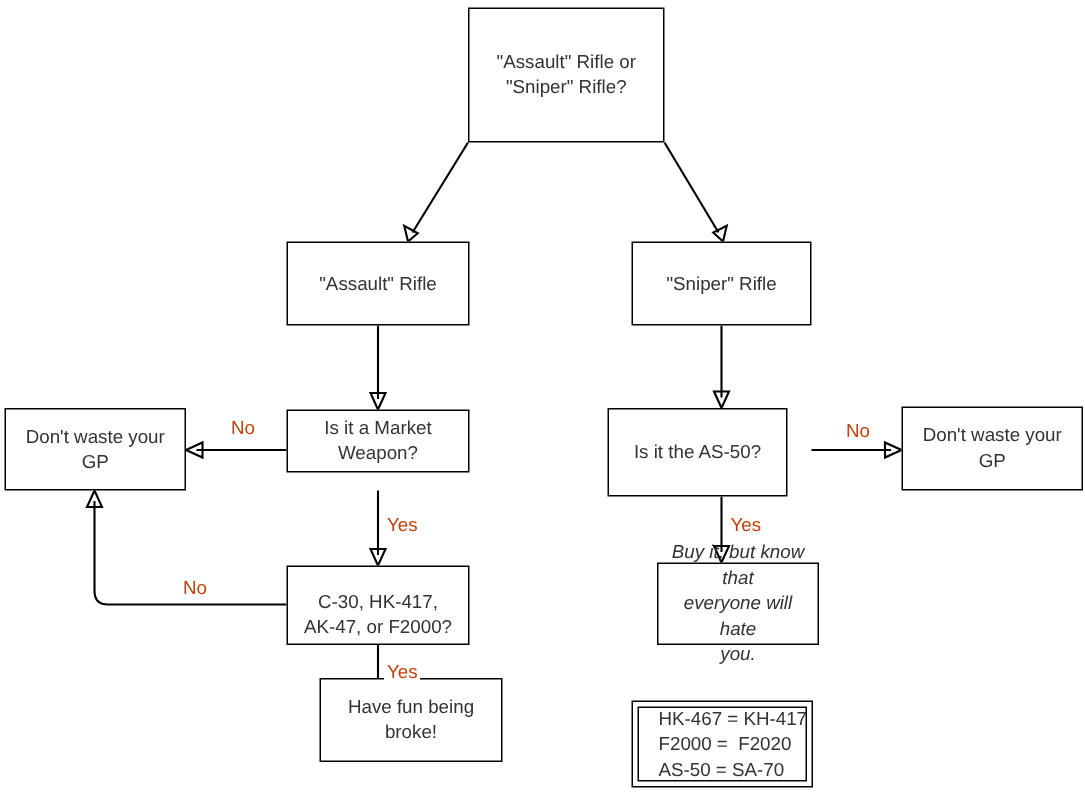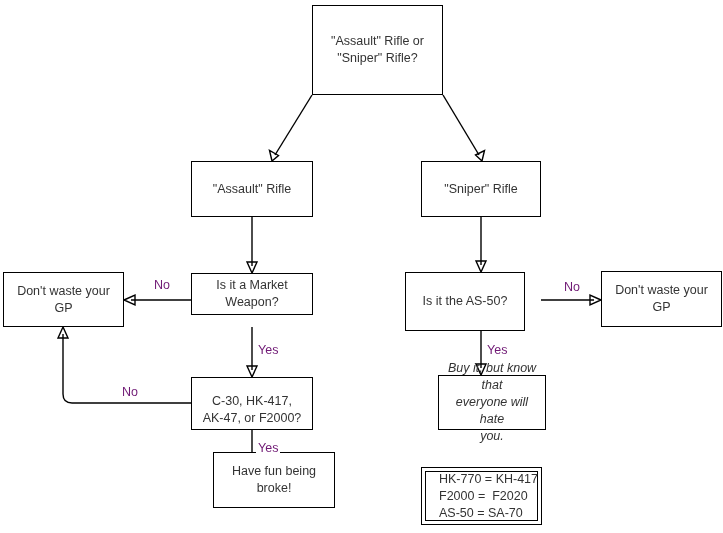--- a/index.html
+++ b/index.html
@@ -51,21 +51,21 @@
     padding-left: 13px;
     color: #333333;
     font-size: 12.5px;
     line-height: 17px;
   }
   .legend-line {
     white-space: pre;
   }
   .edge-label {
     position: absolute;
-    color: #701a75;
+    color: #c2410c;
     font-size: 12.5px;
     line-height: 14px;
     background: #ffffff;
     padding: 0 2px;
     z-index: 4;
     white-space: nowrap;
   }
   svg.wires {
     position: absolute;
     left: 0;
@@ -160,21 +160,21 @@
 you.</span>
   </div>
 
   <div class="node" style="left:191px; top:452px; width:122px; height:56px;margin-left:22px;">
     <span>Have fun being
 broke!</span>
   </div>
 
   <div class="legend" style="left:421px; top:467px; width:121px; height:58px;">
     <div class="legend-inner">
-      <div class="legend-line">HK-770 = KH-417</div>
+      <div class="legend-line">HK-467 = KH-417</div>
       <div class="legend-line">F2000 =  F2020</div>
       <div class="legend-line">AS-50 = SA-70</div>
     </div>
   </div>
 
   <div class="edge-label" style="left:152px; top:278px;">No</div>
   <div class="edge-label" style="left:256px; top:343px;">Yes</div>
   <div class="edge-label" style="left:120px; top:385px;">No</div>
   <div class="edge-label" style="left:256px; top:441px;">Yes</div>
   <div class="edge-label" style="left:562px; top:280px;">No</div>

